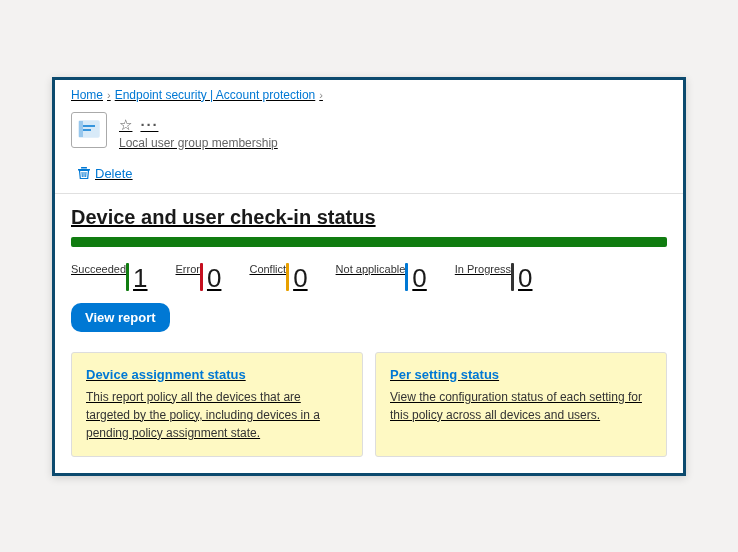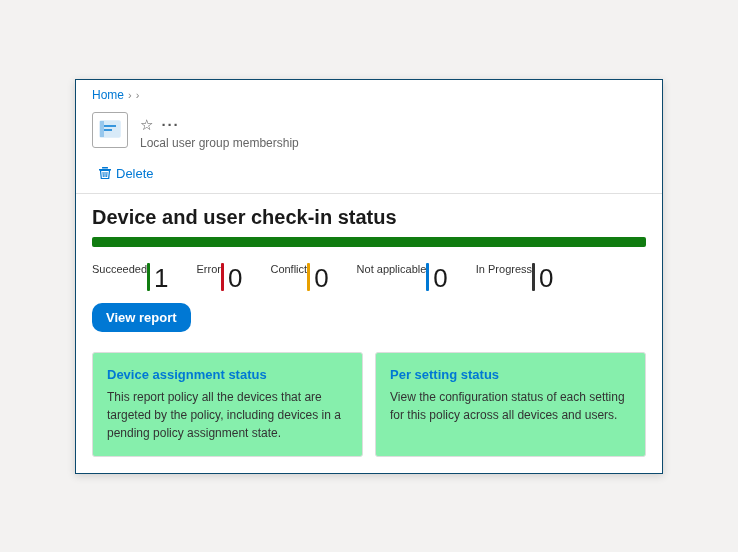--- a/index.html
+++ b/index.html
@@ -7,25 +7,26 @@
       font-family: 'Segoe UI', Arial, sans-serif;
       font-size: 13px;
       background: #f3f2f1;
       display: flex;
       justify-content: center;
       align-items: center;
       width: 738px;
       height: 552px;
     }
     .window {
-      width: 588px;
+      width: 634px;
       background: #fff;
-      border: 1px solid #0c4a6e;
+      border: 3px solid #0c4a6e;
       box-shadow: 0 2px 8px rgba(0,0,0,0.15);
       overflow: hidden;
+      text-decoration: underline;
     }
     .breadcrumb {
       padding: 8px 16px 4px 16px;
       font-size: 12px;
       color: #444;
       display: flex;
       align-items: center;
       gap: 4px;
     }
     .breadcrumb a {
@@ -152,21 +153,21 @@
     .cards-row {
       display: flex;
       gap: 12px;
       padding: 8px 16px 16px 16px;
     }
     .card {
       flex: 1;
       border: 1px solid #ddd;
       border-radius: 3px;
       padding: 14px 14px 14px 14px;
-      background: #86efac;
+      background: #fef9c3;
       cursor: pointer;
       max-width: 320px;
     }
     .card-title {
       font-size: 13px;
       font-weight: 600;
       color: #0078d4;
       margin-bottom: 6px;
     }
     .card-desc {
@@ -177,20 +178,21 @@
     .relative { position: relative; }
   </style>
 </head>
 <body>
 
 <div class="window relative">
   
   <div class="breadcrumb">
     <a>Home</a>
     <span class="sep">›</span>
+    <a>Endpoint security | Account protection</a>
     <span class="sep">›</span>
   </div>
 
   
   <div class="page-header">
     <div class="page-icon">
       <svg viewBox="0 0 24 24" fill="none" xmlns="http://www.w3.org/2000/svg">
         <rect x="2" y="3" width="20" height="16" rx="1" fill="#0078d4" opacity="0.15" stroke="#0078d4" stroke-width="1.5"></rect>
         <line x1="6" y1="8" x2="18" y2="8" stroke="#0078d4" stroke-width="1.5"></line>
         <line x1="6" y1="12" x2="14" y2="12" stroke="#0078d4" stroke-width="1.5"></line>

